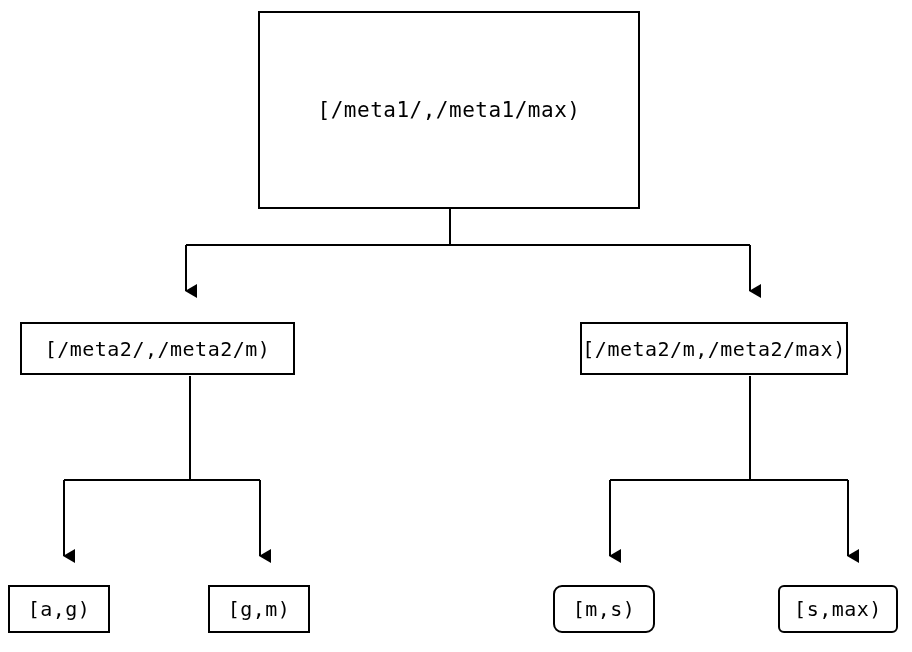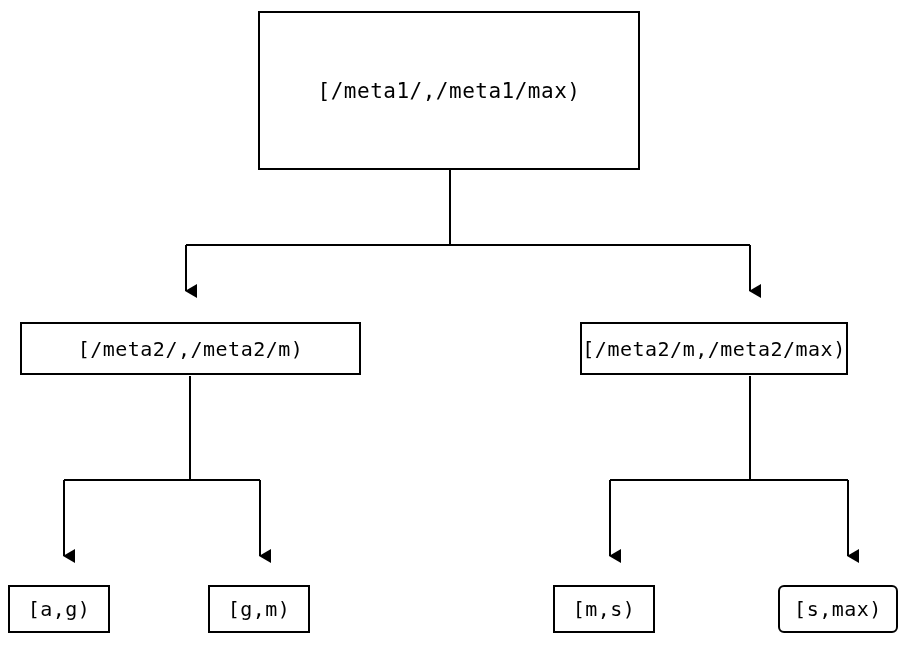--- a/index.html
+++ b/index.html
@@ -37,50 +37,50 @@
   }
   .node-label {
     white-space: pre;
     letter-spacing: 0.5px;
   }
   
   #node-root {
     left: 258px;
     top: 11px;
     width: 382px;
-    height: 159px;
+    height: 198px;
   }
   #node-root .node-label {
     font-size: 21px;
   }
   
   #node-mid-left {
     left: 20px;
     top: 322px;
-    width: 341px;
+    width: 275px;
     height: 53px;
   }
   #node-mid-right {
     left: 580px;
     top: 322px;
     width: 268px;
     height: 53px;
   }
   #node-mid-left .node-label,
   #node-mid-right .node-label {
     font-size: 20px;
   }
   
   .leaf-box {
     top: 585px;
     height: 48px;
   }
   #node-leaf-0 { left: 8px;   width: 102px; }
   #node-leaf-1 { left: 208px; width: 102px; }
-  #node-leaf-2 { left: 553px; width: 102px; }
+  #node-leaf-2 { left: 553px; width: 102px; border-radius: 9px; }
   #node-leaf-3 { left: 778px; width: 120px; border-radius: 6px; }
   .leaf-box .node-label {
     font-size: 20px;
   }
 </style>
 </head>
 <body>
 
 <div id="diagram-canvas">
 

